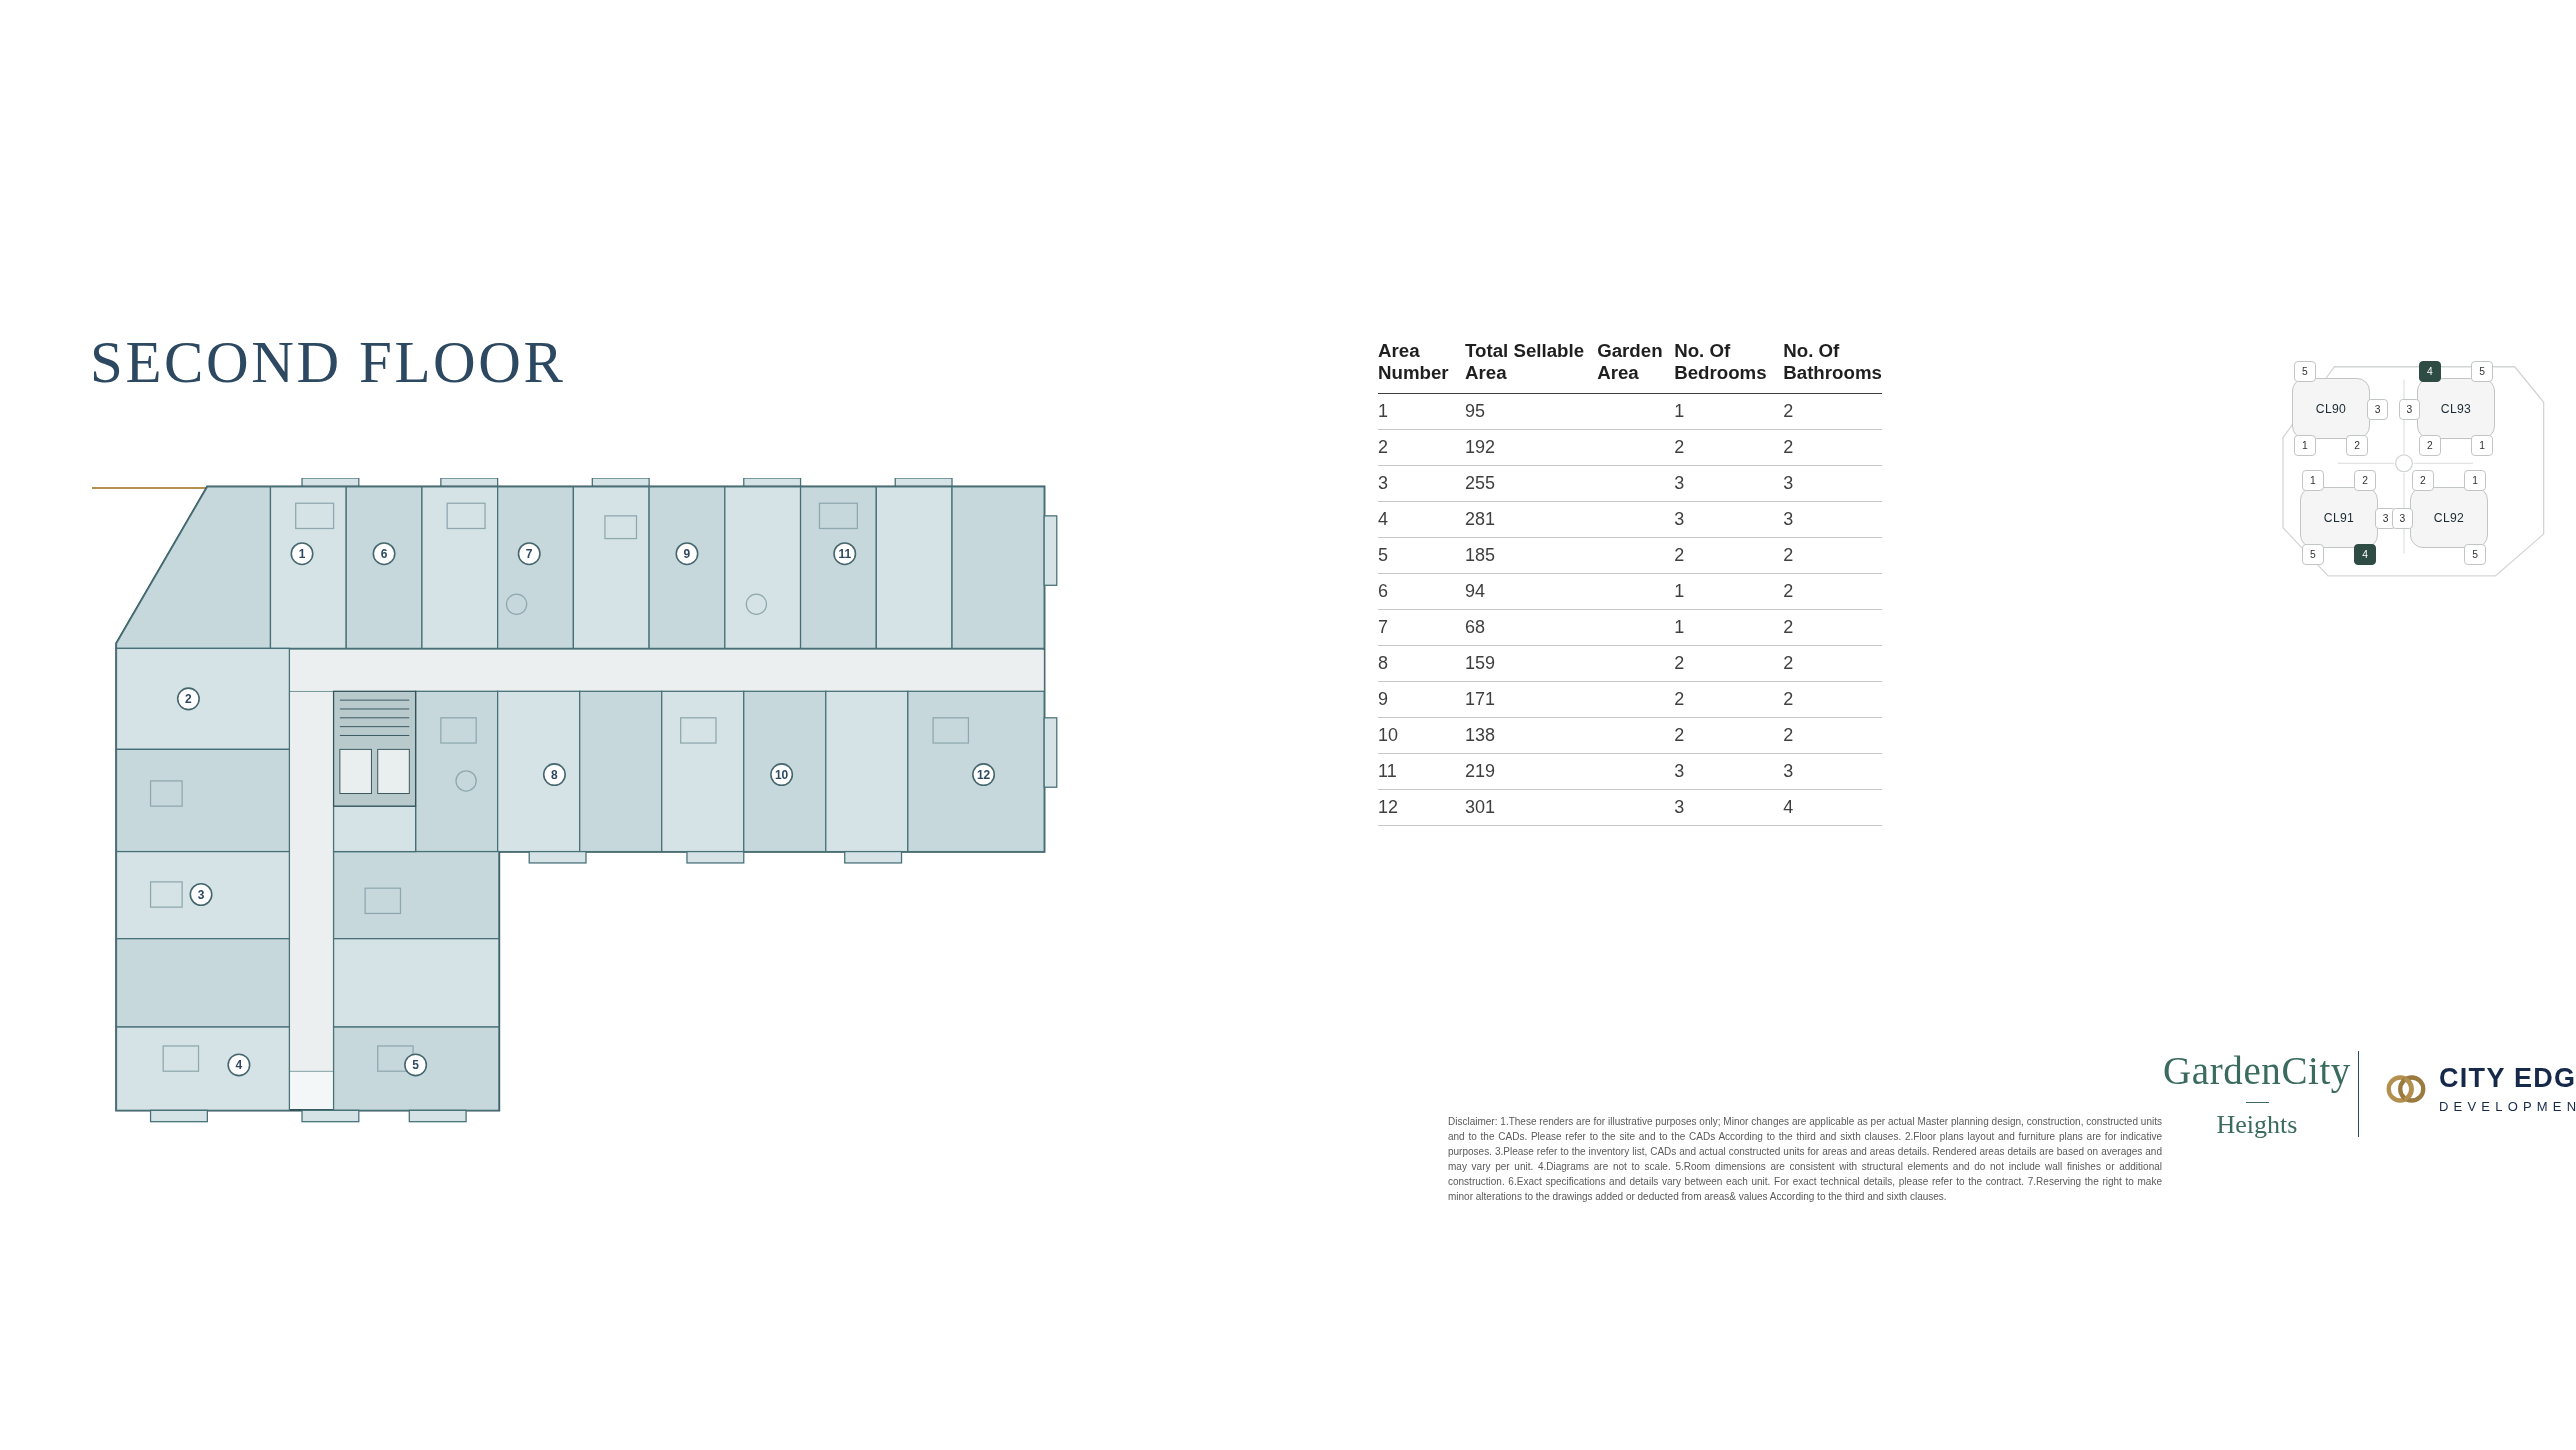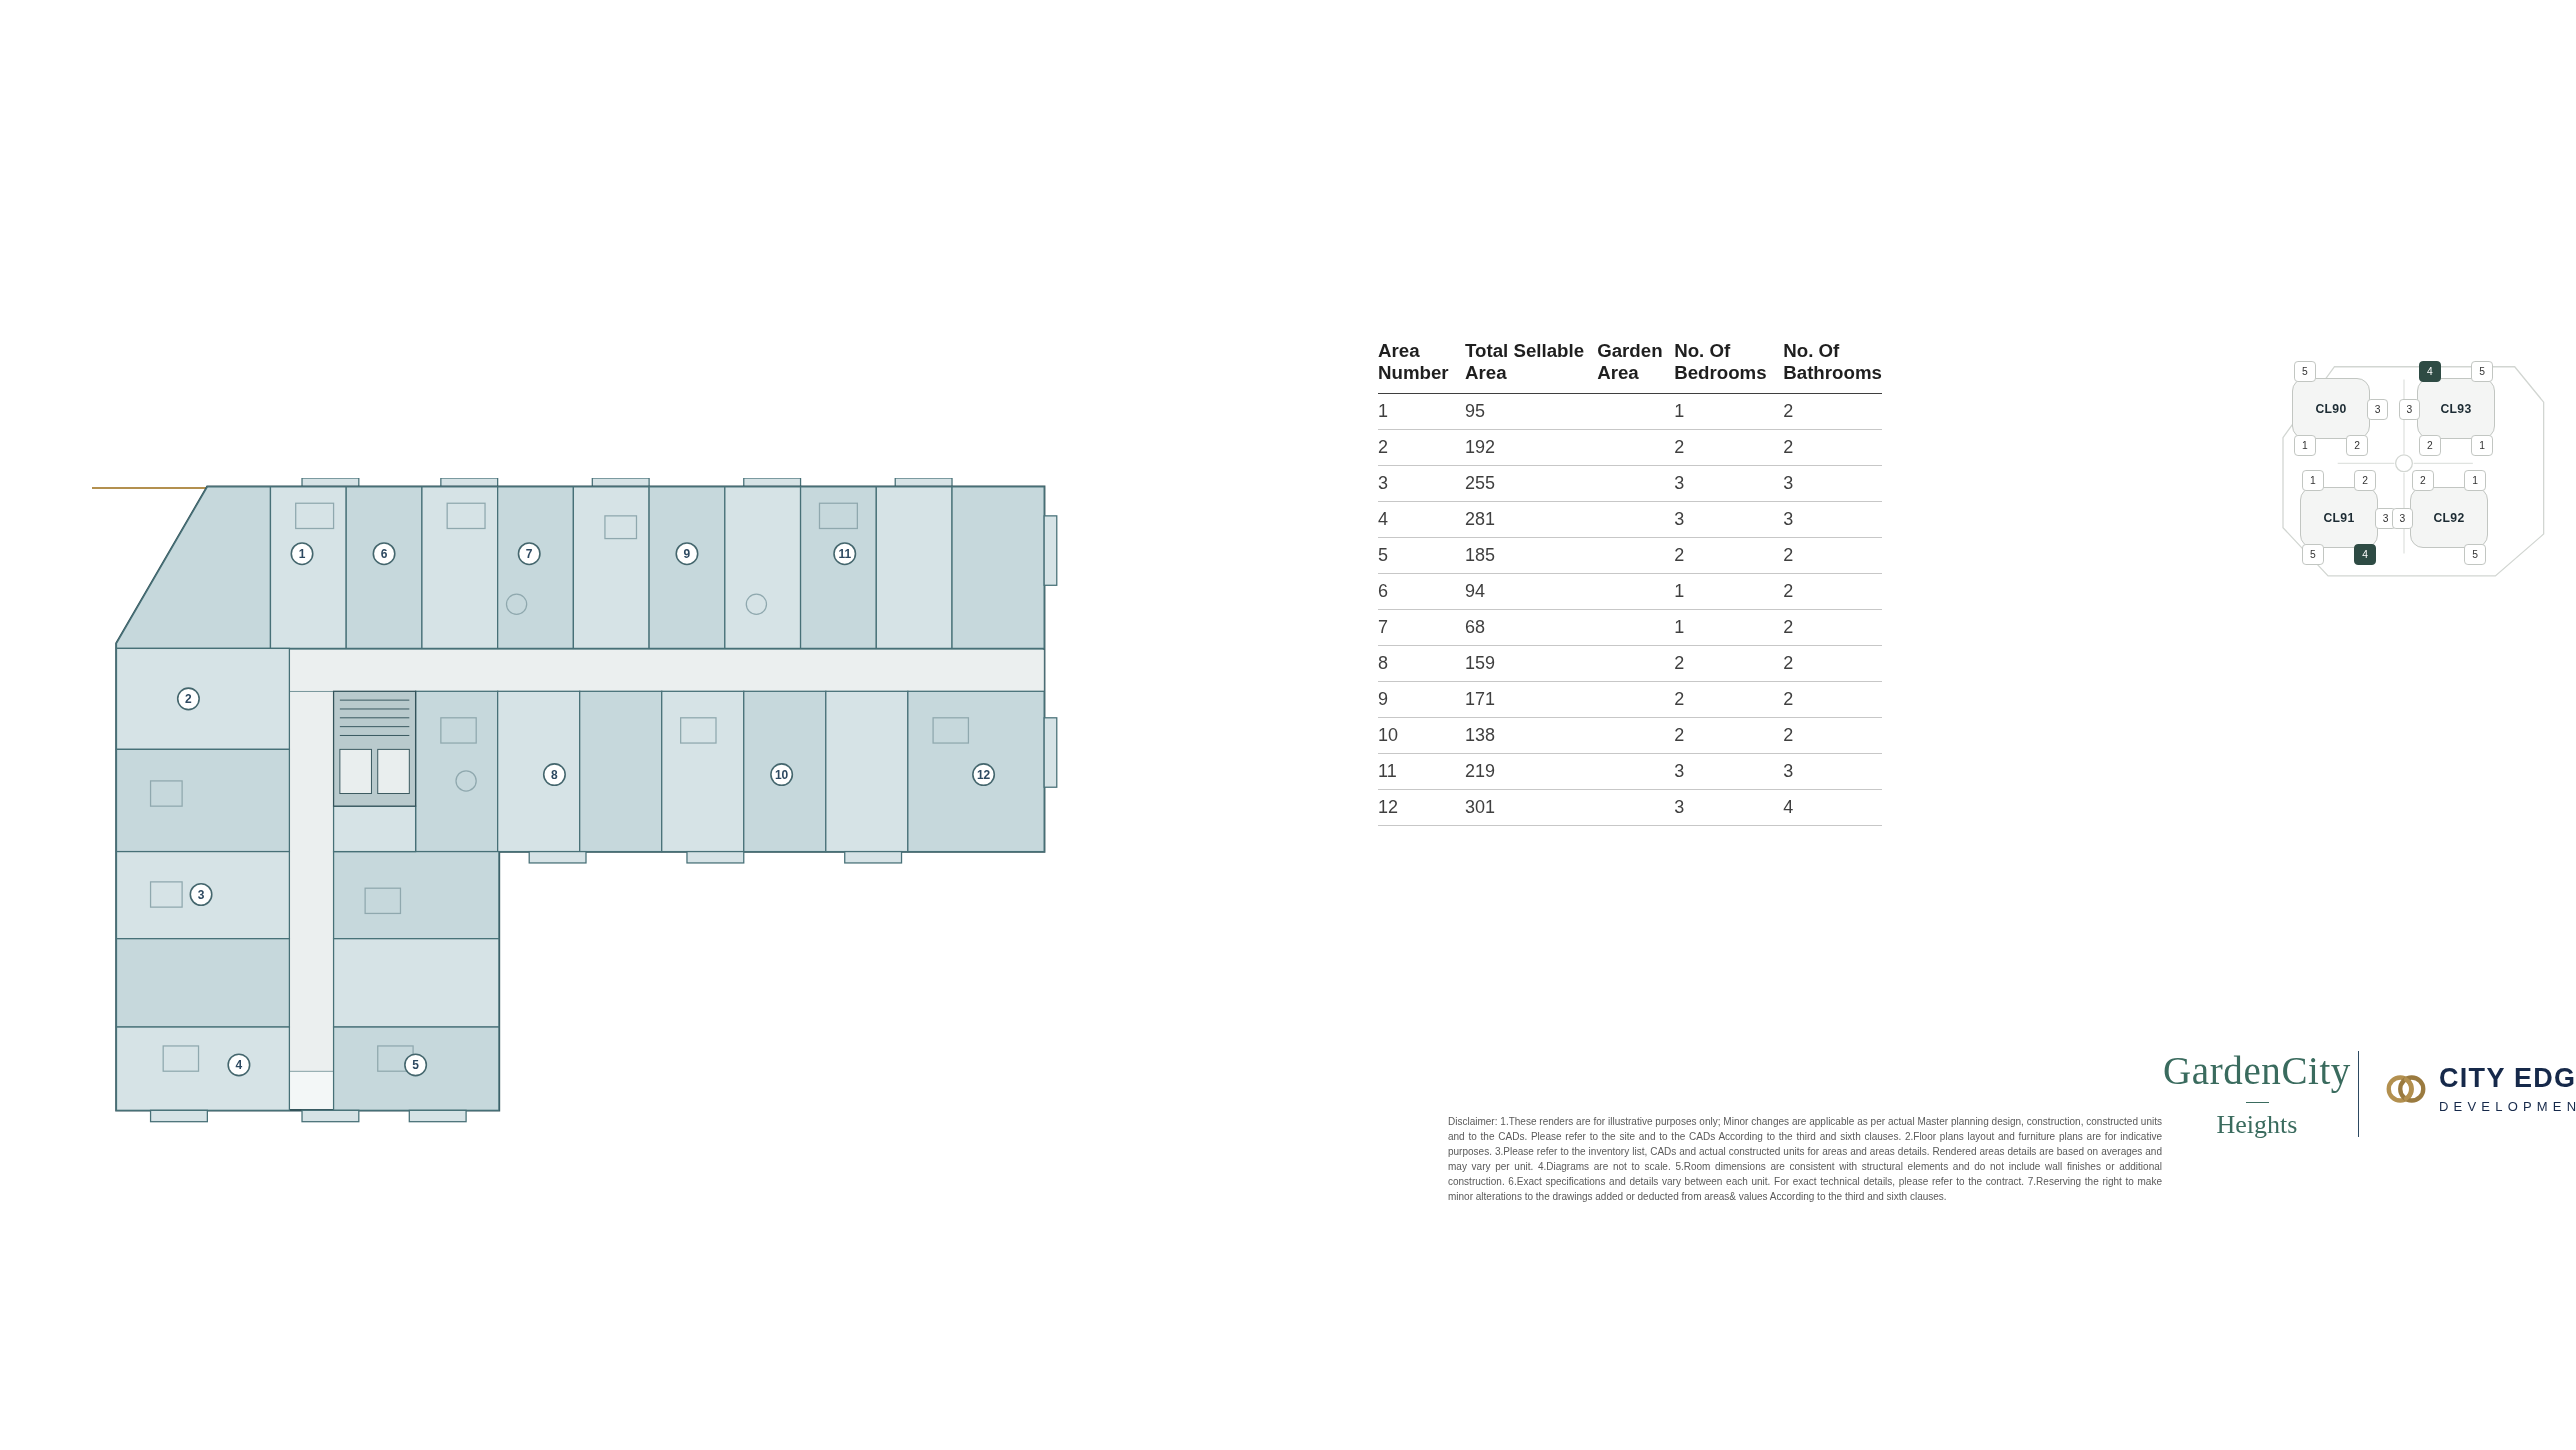--- a/index.html
+++ b/index.html
@@ -39,21 +39,21 @@
   }
 
   
   #minimap{left:2257px;top:341px;width:303px;height:251px;}
   #minimap svg{position:absolute;left:0;top:0;}
   .cluster{
     position:absolute;width:76px;height:59px;background:#f4f5f4;
     border:1.3px solid #c2c6c2;border-radius:13px;
     display:flex;align-items:center;justify-content:center;
   }
-  .cluster-label{font-size:12.2px;font-weight:bold;color:#1c2b33;letter-spacing:0.3px;}
+  .cluster-label{font-size:12.2px;font-weight:normal;color:#1c2b33;letter-spacing:0.3px;}
   .chip{
     position:absolute;width:19.3px;height:19.3px;background:#ffffff;
     border:1.3px solid #c2c6c2;border-radius:3.9px;
     display:flex;align-items:center;justify-content:center;
     font-size:10.3px;color:#333333;
   }
   .chip-dark{background:#2e4b44;border-color:#2e4b44;color:#ffffff;}
 
   
   #disclaimer{
@@ -69,20 +69,21 @@
   #brand-divider{left:2358px;top:1051px;width:1.3px;height:86px;background:#2d4961;}
   #cityedge-logo{left:2382px;top:1063px;display:flex;align-items:center;}
   #ce-text{margin-left:9px;color:#16294a;}
   #ce-name{font-size:27px;font-weight:bold;letter-spacing:1.3px;}
   #ce-sub{font-size:13px;letter-spacing:5.2px;margin-top:5.2px;}
 </style>
 </head>
 <body>
 
 <div class="abs" id="title-block">
+  <div id="title-line1">SECOND FLOOR</div>
 </div>
 <div class="abs" id="title-rule"></div>
 
 <svg class="abs" id="floor-plan" viewBox="0 0 1500 1030">
 
   <g>
     <rect class="room1" x="300" y="0" width="90" height="16"></rect>
     <rect class="room1" x="520" y="0" width="90" height="16"></rect>
     <rect class="room1" x="760" y="0" width="90" height="16"></rect>
     <rect class="room1" x="1000" y="0" width="90" height="16"></rect>

